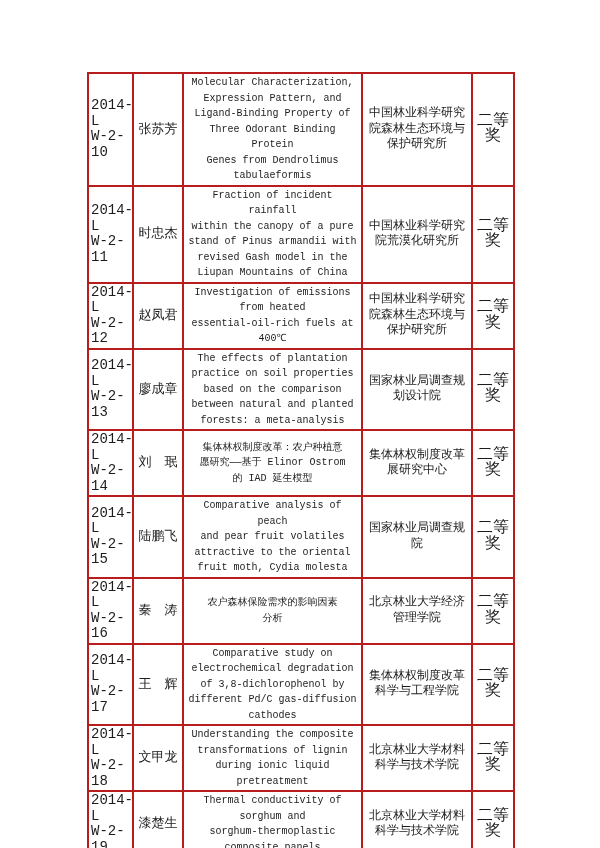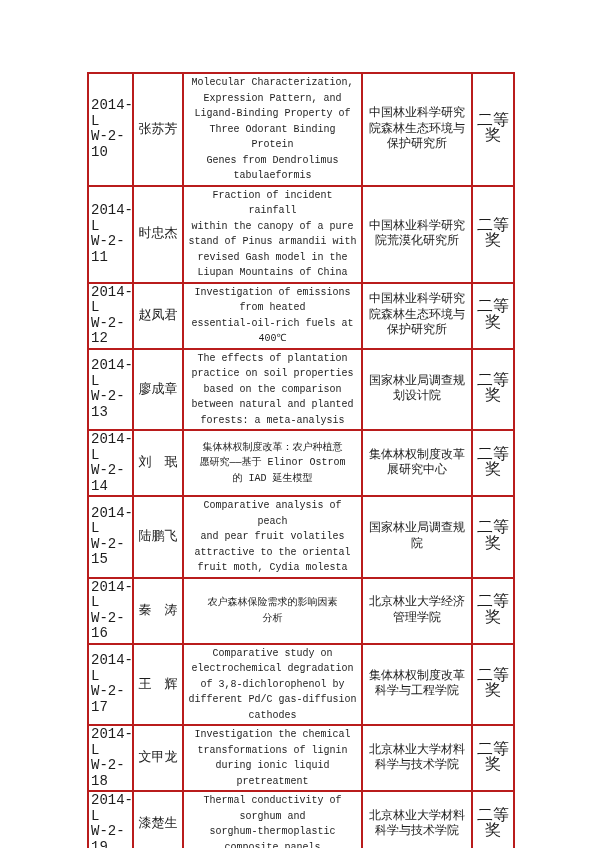--- a/index.html
+++ b/index.html
@@ -198,21 +198,21 @@
         <td class="c-inst">集体林权制度改革
 科学与工程学院</td>
         <td class="c-award">二等
 奖</td>
       </tr>
 
       <tr style="height:63px">
         <td class="c-id">2014-L
 W-2-18</td>
         <td class="c-name">文甲龙</td>
-        <td class="c-title">Investigation the chemical
+        <td class="c-title">Understanding the composite
 transformations of lignin
 during ionic liquid
 pretreatment</td>
         <td class="c-inst">北京林业大学材料
 科学与技术学院</td>
         <td class="c-award">二等
 奖</td>
       </tr>
 
       <tr style="height:64px">

